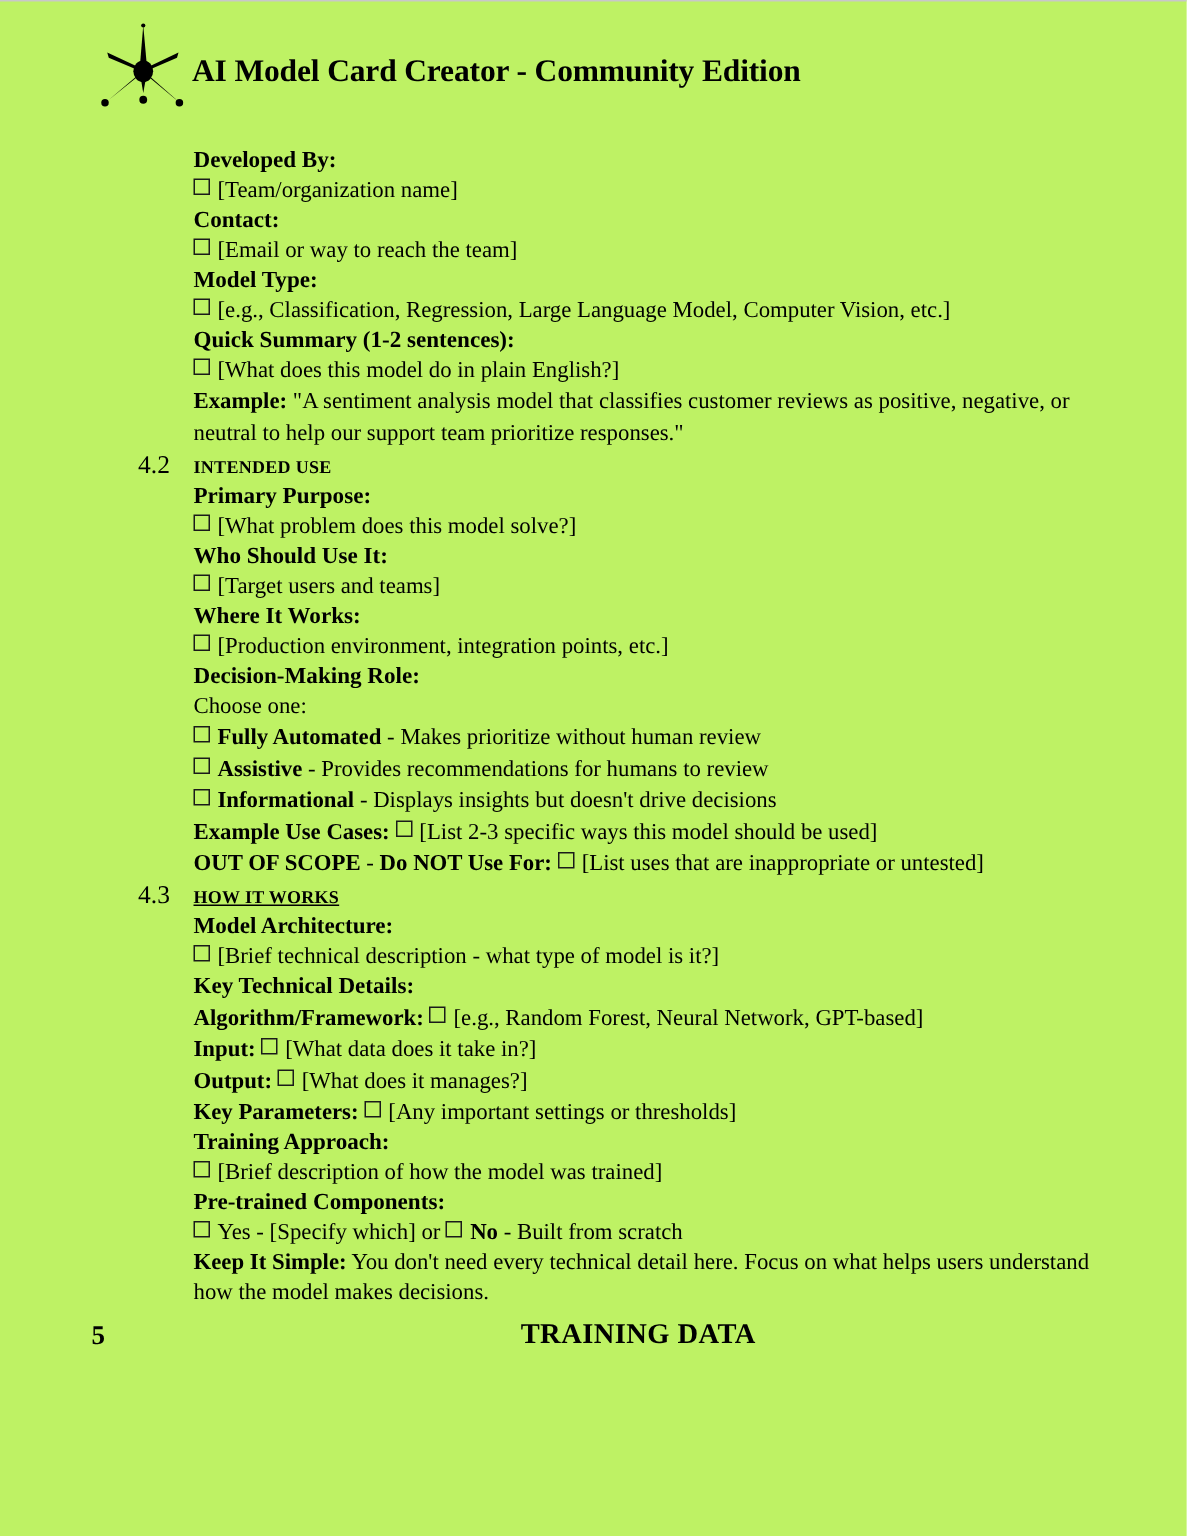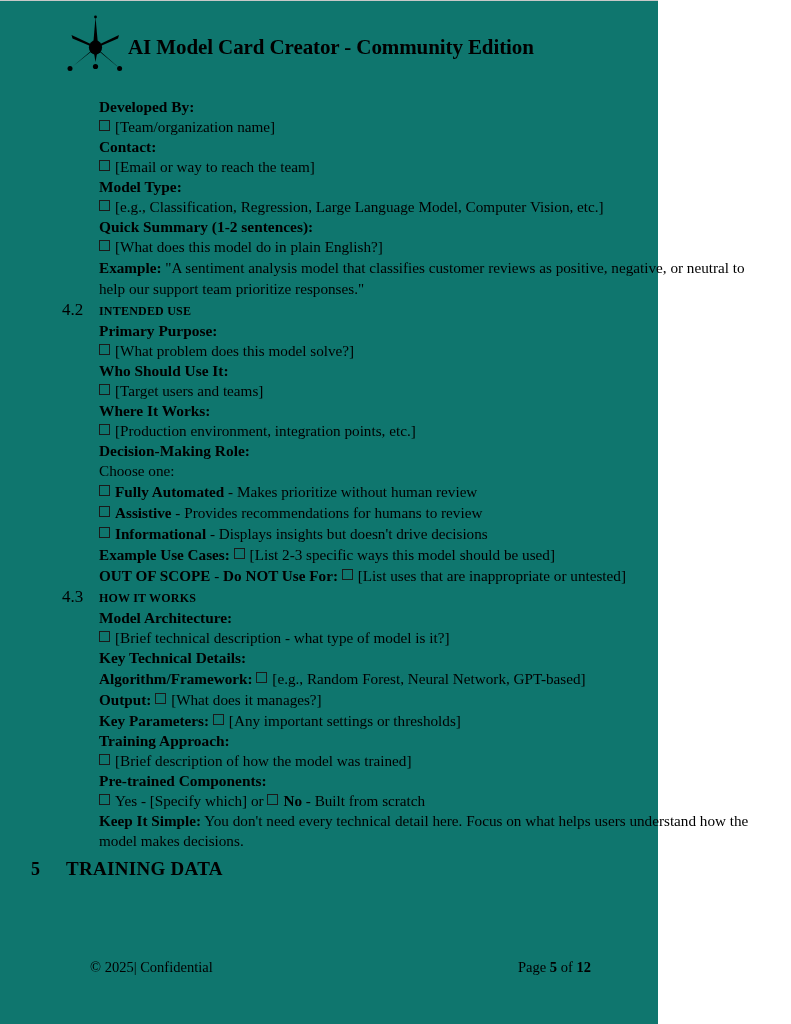--- a/index.html
+++ b/index.html
@@ -10,24 +10,24 @@
   body {
     width: 791px;
     height: 1024px;
     overflow: hidden;
     font-family: "Liberation Serif", "DejaVu Serif", serif;
     color: #000000;
     position: relative;
   }
   .page {
     position: relative;
-    width: 658px;
+    width: 791px;
     height: 1024px;
     box-sizing: border-box;
-    background: #0f766e;
+    background: #bef264;
     border-top: 1px solid #c8c8c8;
   }
 
   
   .header {
     position: absolute;
     left: 62px;
     top: 14px;
     display: flex;
     align-items: center;
@@ -53,20 +53,21 @@
     position: absolute;
     left: 0;
     top: 96px;
     width: 791px;
   }
   .row {
     position: relative;
     font-size: 15.2px;
     line-height: 20px;
     min-height: 20px;
+    margin-left: 30px;
   }
   .secnum {
     position: absolute;
     left: 62px;
     top: 0;
     width: 34px;
     font-size: 17px;
     line-height: 20px;
   }
   .ind1 { padding-left: 99px; padding-right: 36px; }
@@ -78,20 +79,21 @@
   .section-head {
     font-weight: bold;
     font-size: 12px;
     letter-spacing: 0.2px;
     padding-top: 1px;
   }
   .big-section {
     font-weight: bold;
     font-size: 19px;
     letter-spacing: 0.3px;
+    text-align: center;
   }
   .big-section-num {
     position: absolute;
     left: 31px;
     top: 0;
     font-size: 18px;
     font-weight: bold;
     line-height: 26px;
   }
   .row.big {
@@ -247,40 +249,43 @@
 
     <div class="row spaced">
       <div class="ind1"><b class="lbl">Example Use Cases:</b> <span class="cb"></span><span>[List 2-3 specific ways this model should be used]</span></div>
     </div>
 
     <div class="row spaced">
       <div class="ind1"><b class="lbl">OUT OF SCOPE</b><span> - </span><b class="lbl">Do NOT Use For:</b> <span class="cb"></span><span>[List uses that are inappropriate or untested]</span></div>
     </div>
 
 
-    <div class="row" style="margin-top:1px;">
+    <div class="row" style="margin-top:1px;text-decoration:underline;">
       <div class="secnum">4.3</div>
       <div class="ind1 section-head">HOW IT WORKS</div>
     </div>
 
     <div class="row">
       <div class="ind1 heading-sub">Model Architecture:</div>
     </div>
     <div class="row">
       <div class="ind1"><span class="cb"></span><span>[Brief technical description - what type of model is it?]</span></div>
     </div>
 
     <div class="row">
       <div class="ind1 heading-sub">Key Technical Details:</div>
     </div>
 
     <div class="row spaced">
       <div class="ind1"><b class="lbl">Algorithm/Framework:</b> <span class="cb"></span><span>[e.g., Random Forest, Neural Network, GPT-based]</span></div>
     </div>
 
+    <div class="row spaced">
+      <div class="ind1"><b class="lbl">Input:</b> <span class="cb"></span><span>[What data does it take in?]</span></div>
+    </div>
 
     <div class="row spaced">
       <div class="ind1"><b class="lbl">Output:</b> <span class="cb"></span><span>[What does it manages?]</span></div>
     </div>
 
     <div class="row spaced">
       <div class="ind1"><b class="lbl">Key Parameters:</b> <span class="cb"></span><span>[Any important settings or thresholds]</span></div>
     </div>
 
     <div class="row">
@@ -301,18 +306,14 @@
       <div class="ind1"><b class="lbl">Keep It Simple:</b><span> You don't need every technical detail here. Focus on what helps users understand how the model makes decisions.</span></div>
     </div>
 
     <div class="row big">
       <div class="big-section-num">5</div>
       <div class="ind1 big-section">TRAINING DATA</div>
     </div>
 
   </div>
 
-  <div class="footer">
-    <div class="footer-left">© 2025| Confidential</div>
-    <div class="footer-right"><span>Page </span><b>5</b><span> of </span><b>12</b></div>
-  </div>
 
 </div>
 
 </body></html>

